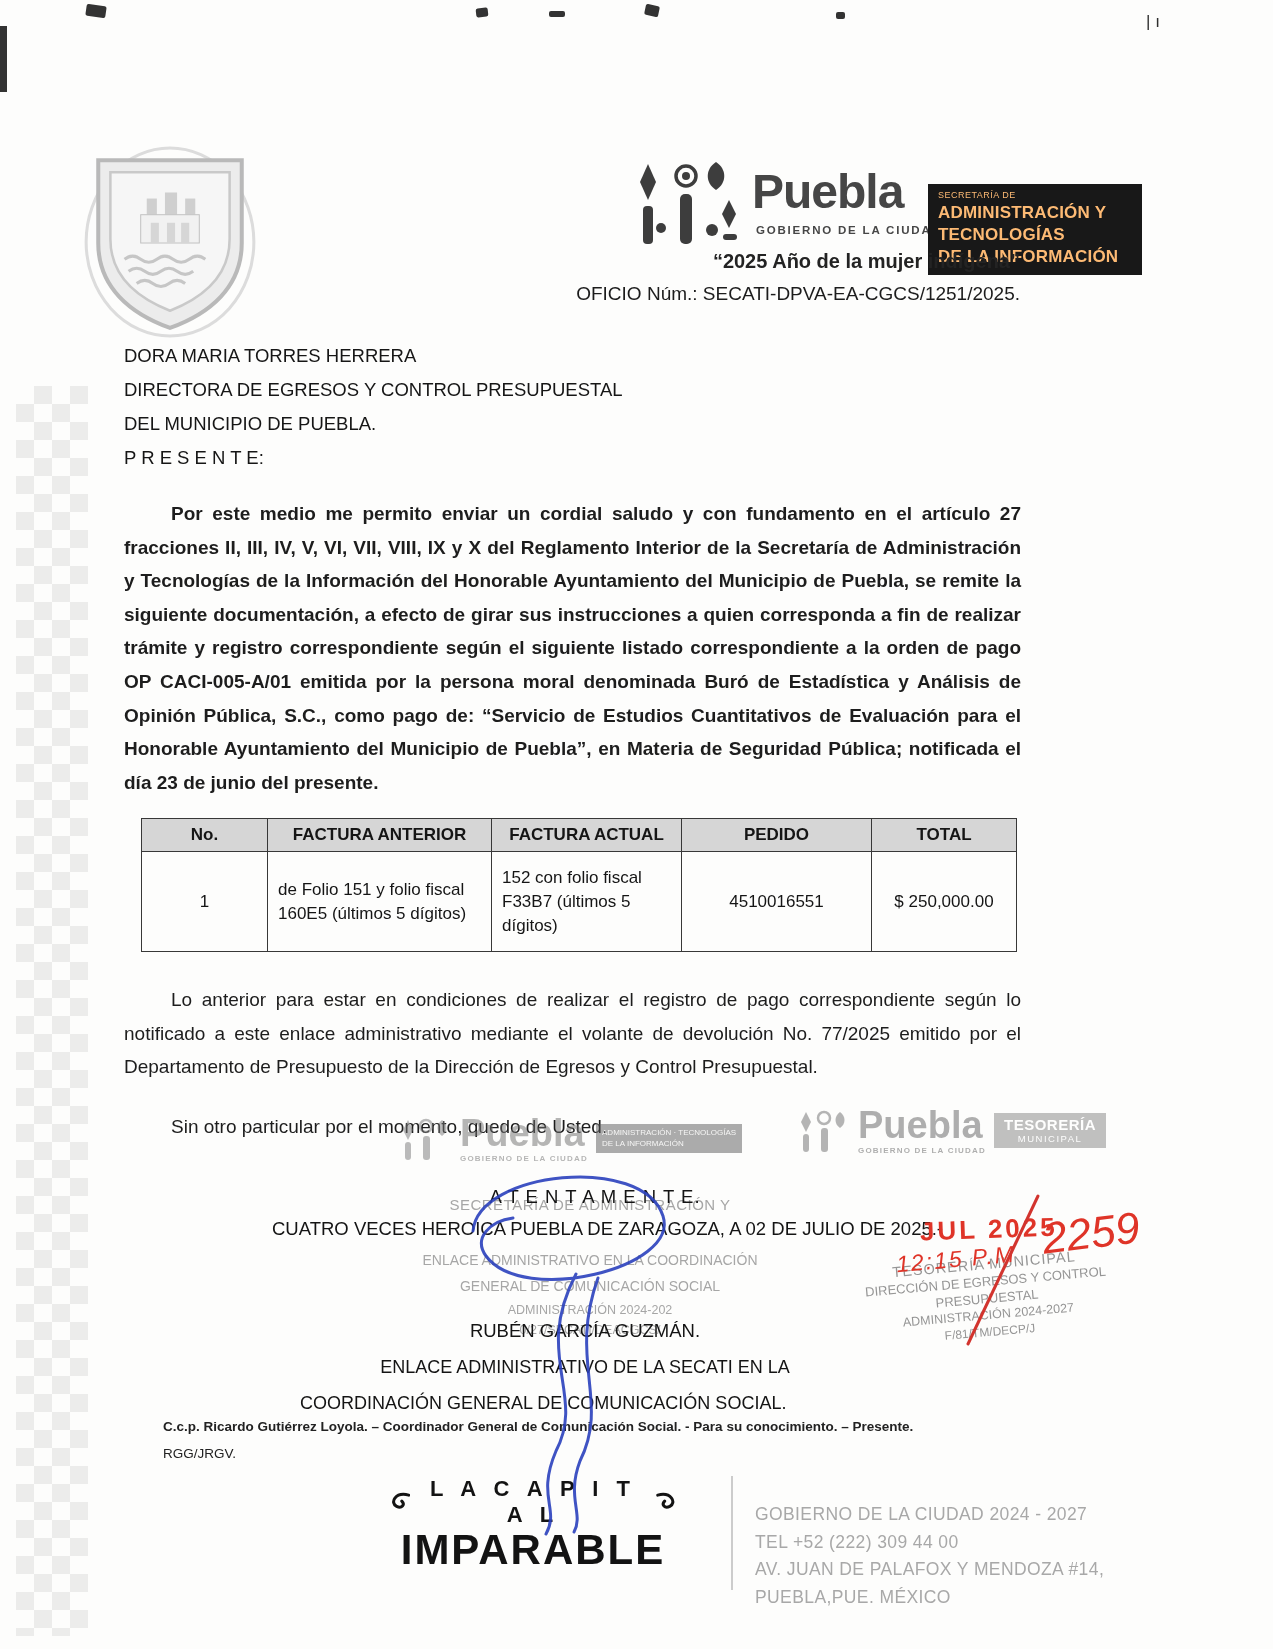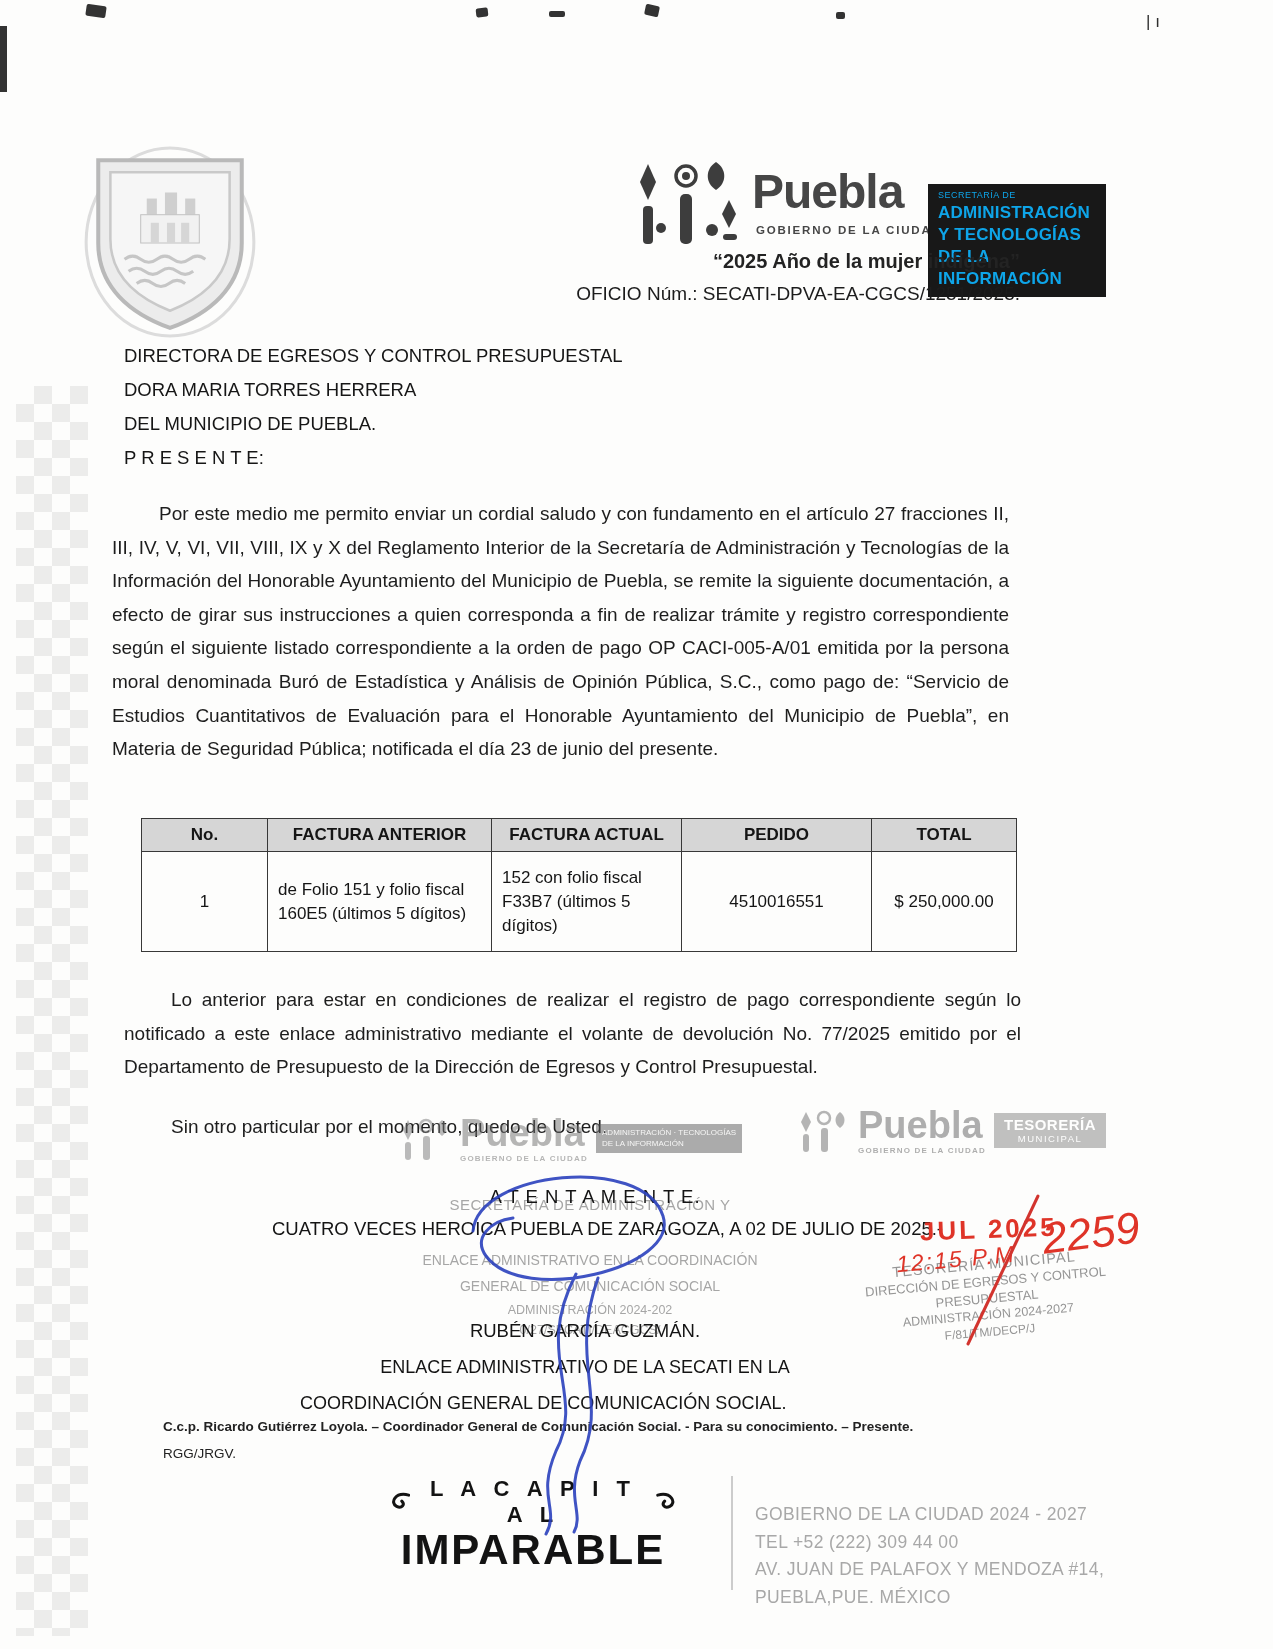--- a/index.html
+++ b/index.html
@@ -18,30 +18,30 @@
   .a4{left:645px;top:5px;width:14px;height:11px;transform:rotate(12deg);}
   .a5{left:836px;top:12px;width:9px;height:7px;}
   .a6{left:0;top:26px;width:7px;height:66px;border-radius:0;}
   .corner-mark{position:absolute;left:1146px;top:12px;font-size:17px;color:#2e2e2e;}
 
   
   .coat{position:absolute;left:84px;top:146px;}
   .hlogo-icon{position:absolute;left:628px;top:156px;}
   .brand-name{position:absolute;left:752px;top:164px;font-size:48px;font-weight:bold;color:#464646;letter-spacing:-1px;}
   .brand-tag{position:absolute;left:756px;top:224px;font-size:11.5px;font-weight:bold;letter-spacing:1.8px;color:#464646;}
-  .badge{position:absolute;left:928px;top:184px;width:178px;background:#181818;color:#0ea5e9;padding:6px 10px 7px;line-height:1.3;}
+  .badge{position:absolute;left:928px;top:184px;width:214px;background:#181818;color:#fdba74;padding:6px 10px 7px;line-height:1.3;}
   .badge .b1{font-size:9px;letter-spacing:.5px;}
   .badge .b2,.badge .b3{font-size:17px;font-weight:bold;letter-spacing:.2px;}
   .slogan{position:absolute;left:620px;top:250px;width:400px;text-align:right;font-size:20px;color:#232323;font-weight:bold;}
   .oficio{position:absolute;left:540px;top:283px;width:480px;text-align:right;font-size:19px;color:#1c1c1c;}
 
   
   .recipient{position:absolute;left:124px;top:339px;font-size:18.5px;line-height:34px;color:#161616;}
   .para{position:absolute;width:897px;font-size:19px;line-height:33.6px;text-align:justify;color:#1d1d1d;}
-  .p1{left:112px;top:497px;text-indent:47px;}
+  .p1{left:124px;top:497px;text-indent:47px;font-weight:bold;}
   .p2{left:124px;top:983px;text-indent:47px;}
   .closing{position:absolute;left:124px;top:1116px;font-size:19px;color:#1d1d1d;text-indent:47px;width:700px;}
 
   
   .doc-table{position:absolute;left:141px;top:818px;width:875px;border-collapse:collapse;table-layout:fixed;font-size:17px;color:#151515;}
   .doc-table th{background:#d6d6d6;border:1.5px solid #383838;font-weight:bold;height:33px;padding:2px 4px;}
   .doc-table td{border:1.5px solid #383838;padding:6px 10px;height:100px;}
   .doc-table td.c{text-align:center;vertical-align:middle;}
   .doc-table td.t{vertical-align:middle;text-align:left;line-height:24px;}
 
@@ -158,22 +158,22 @@
   <div class="brand-tag">GOBIERNO DE LA CIUDAD</div>
   <div class="badge">
     <div class="b1">SECRETARÍA DE</div>
     <div class="b2">ADMINISTRACIÓN Y TECNOLOGÍAS</div>
     <div class="b3">DE LA INFORMACIÓN</div>
   </div>
   <div class="slogan">“2025 Año de la mujer indígena”</div>
   <div class="oficio">OFICIO Núm.: SECATI-DPVA-EA-CGCS/1251/2025.</div>
 
   <div class="recipient">
+    <div>DORA MARIA TORRES HERRERA</div>
     <div>DIRECTORA DE EGRESOS Y CONTROL PRESUPUESTAL</div>
-    <div>DORA MARIA TORRES HERRERA</div>
     <div>DEL MUNICIPIO DE PUEBLA.</div>
     <div>P R E S E N T E:</div>
   </div>
 
   <p class="para p1">Por este medio me permito enviar un cordial saludo y con fundamento en el artículo 27 fracciones II, III, IV, V, VI, VII, VIII, IX y X del Reglamento Interior de la Secretaría de Administración y Tecnologías de la Información del Honorable Ayuntamiento del Municipio de Puebla, se remite la siguiente documentación, a efecto de girar sus instrucciones a quien corresponda a fin de realizar trámite y registro correspondiente según el siguiente listado correspondiente a la orden de pago OP CACI-005-A/01 emitida por la persona moral denominada Buró de Estadística y Análisis de Opinión Pública, S.C., como pago de: “Servicio de Estudios Cuantitativos de Evaluación para el Honorable Ayuntamiento del Municipio de Puebla”, en Materia de Seguridad Pública; notificada el día 23 de junio del presente.</p>
 
   <table class="doc-table">
     <colgroup>
       <col style="width:126px">
         <col style="width:224px">

